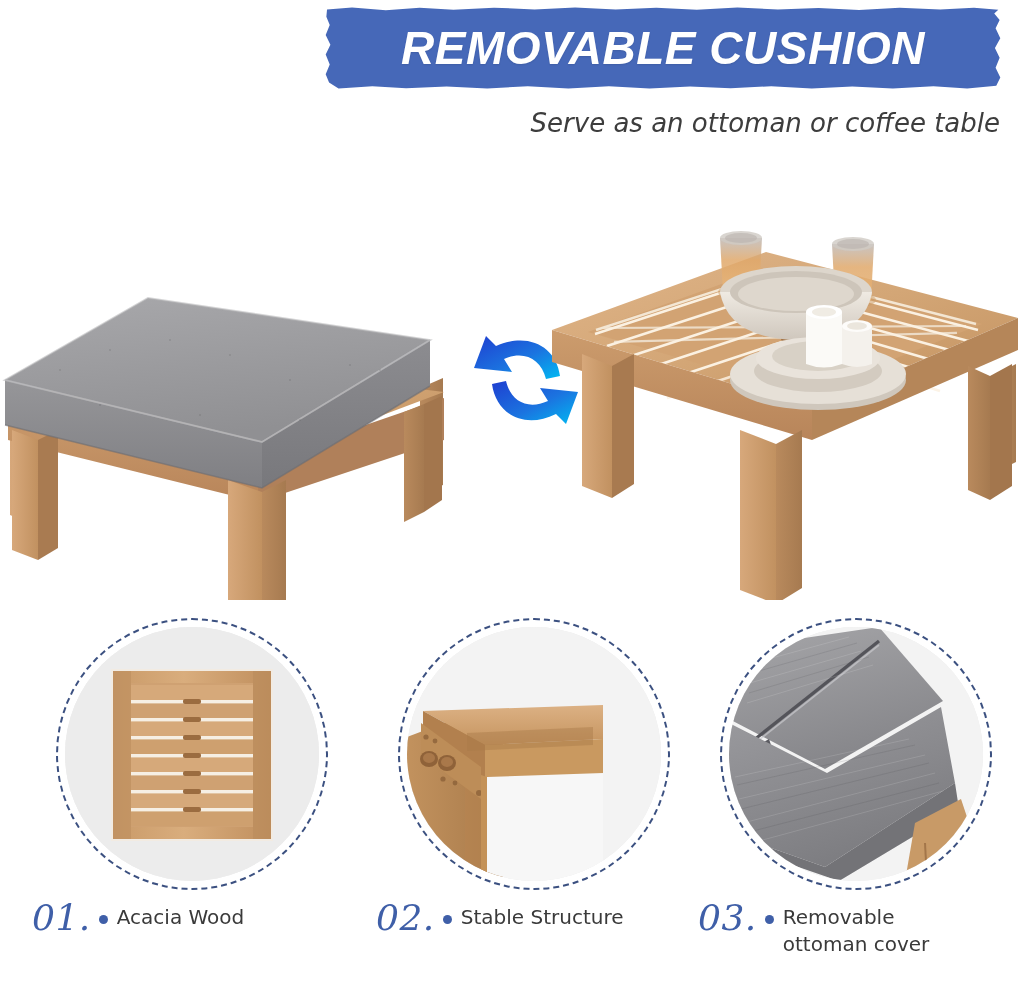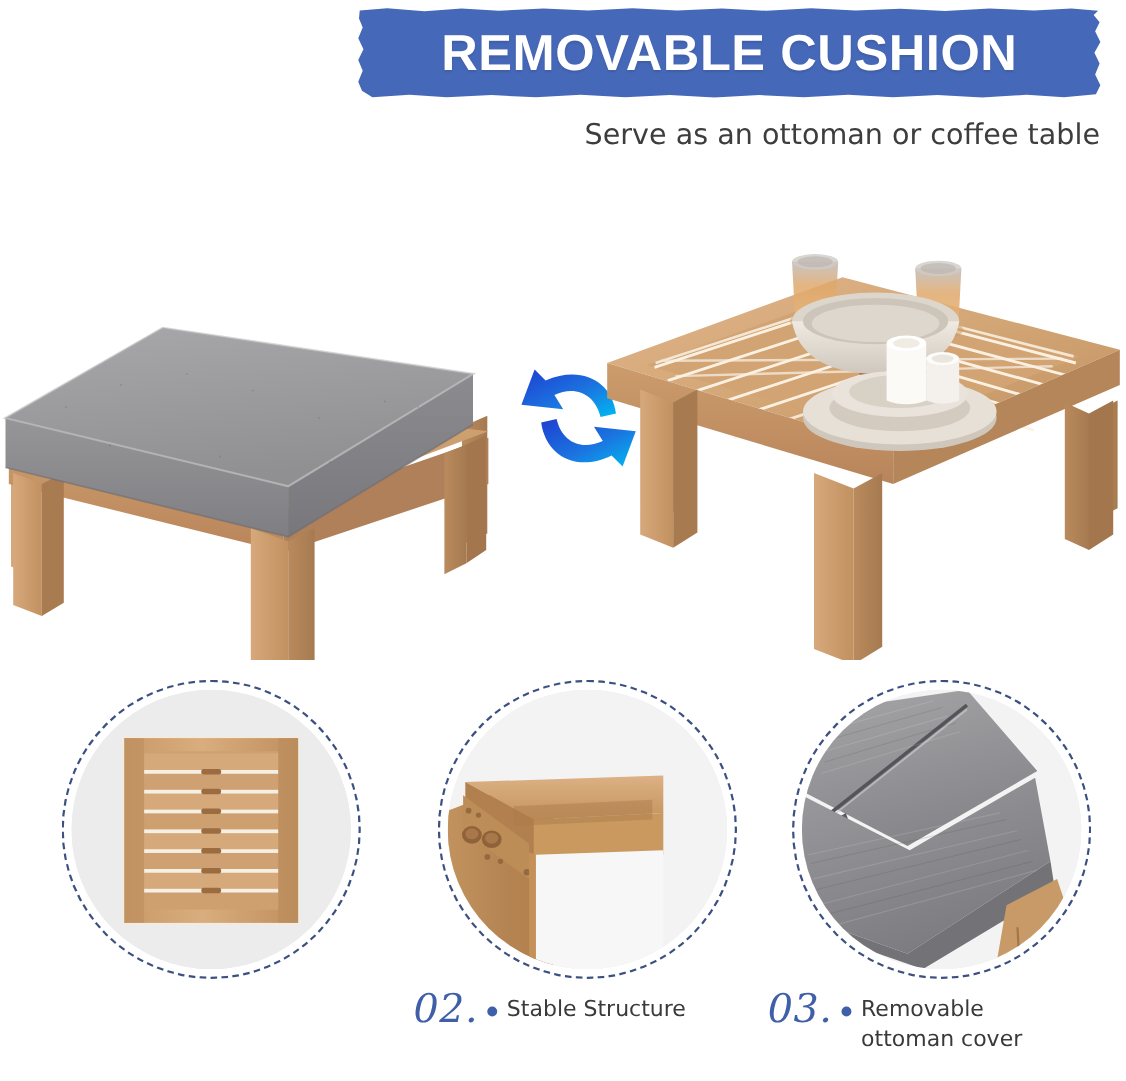--- a/index.html
+++ b/index.html
@@ -6,21 +6,21 @@
   html,body { width:1024px; height:983px; }
   body{
     background:#ffffff;
     font-family:"Liberation Sans", sans-serif;
     position:relative;
     overflow:hidden;
     -webkit-font-smoothing:antialiased;
   }
 
   
-  #header-area{ position:absolute; left:0; top:0; width:1024px; height:150px; }
+  #header-area{ position:absolute; left:0; top:0; width:1024px; height:150px;font-style:italic; }
 
   #title-banner{
     position:absolute;
     left:325px; top:7px;
     width:676px; height:82px;
     background:#4668b8;
     display:flex; align-items:center; justify-content:center;
     
     -webkit-clip-path: polygon(
       0.3% 3%, 4% 0.5%, 9% 4%, 14% 1%, 19% 3.5%, 25% 0.8%, 31% 3%, 37% 0.6%,
@@ -391,20 +391,25 @@
             <rect x="118" y="180" width="18" height="5" rx="2"></rect>
           </g>
 
           <rect x="48" y="44" width="18" height="168" fill="#bb8c5c" opacity="0.55"></rect>
           <rect x="188" y="44" width="18" height="168" fill="#b7895a" opacity="0.5"></rect>
         </svg>
       </div>
       <div class="circle-dashed"></div>
     </div>
 
+    <div class="caption-row">
+      <span class="caption-num">01.</span>
+      <span class="caption-dot"></span>
+      <span class="caption-label">Acacia Wood</span>
+    </div>
   </div>
 
   <div class="feature-col" id="feature-col-2">
     <div class="circle-wrap">
       <div class="circle-fill">
         <svg width="254" height="254" viewBox="0 0 254 254">
           <defs>
             <linearGradient id="f2a" x1="0" y1="0" x2="0" y2="1">
               <stop offset="0%" stop-color="#dcb184"></stop>
               <stop offset="100%" stop-color="#c5945f"></stop>

